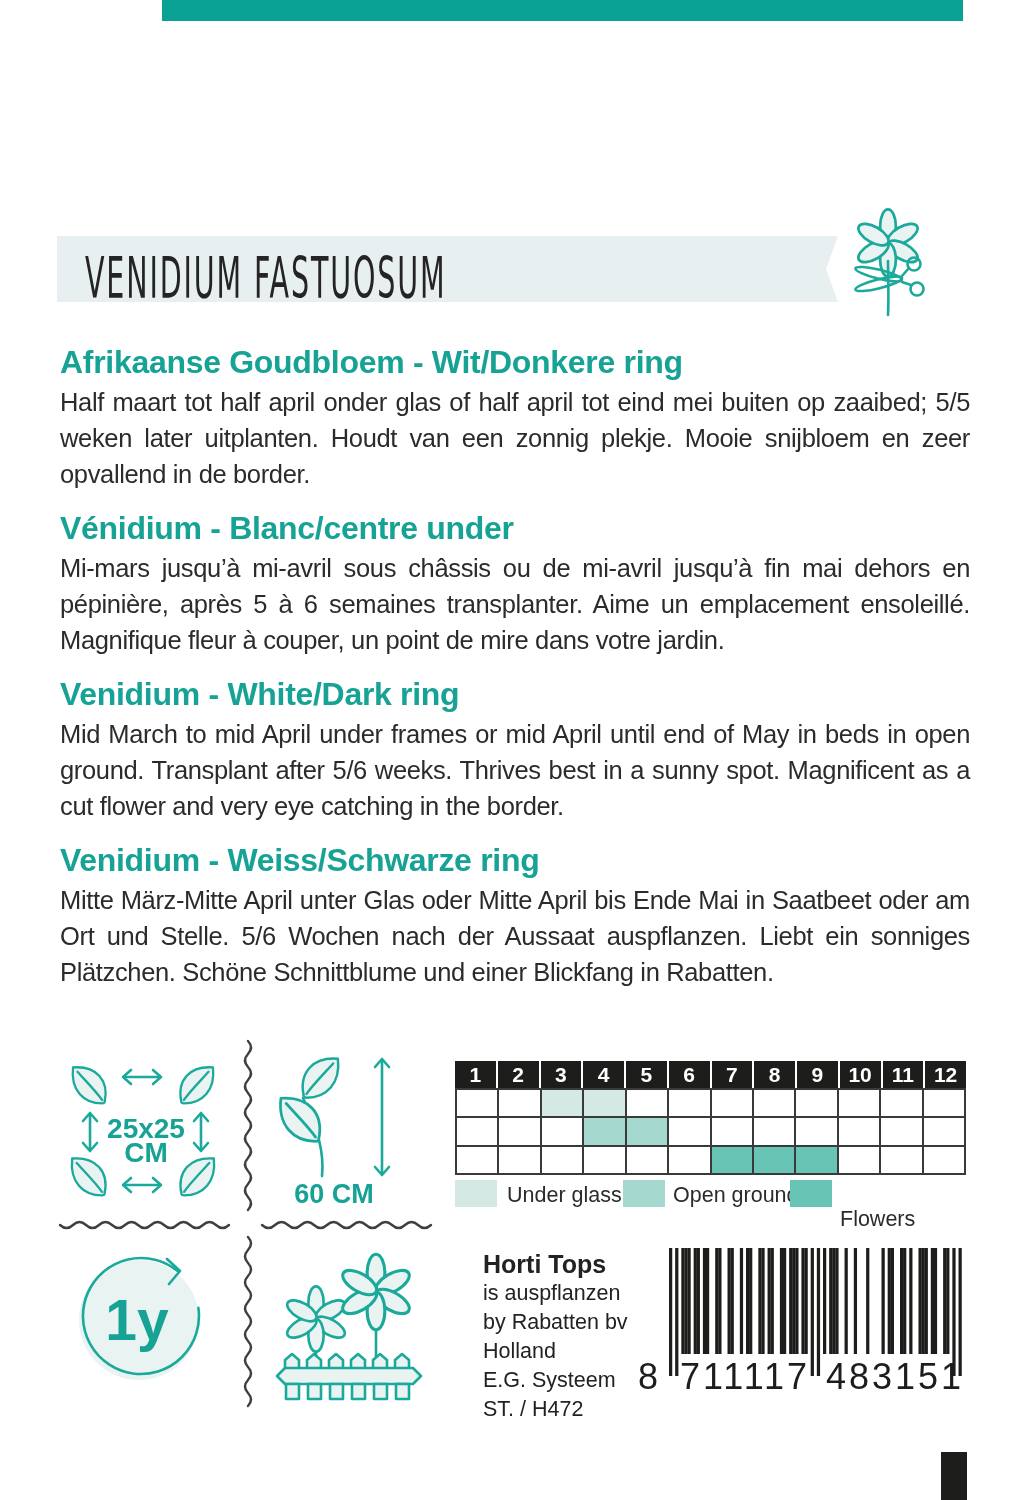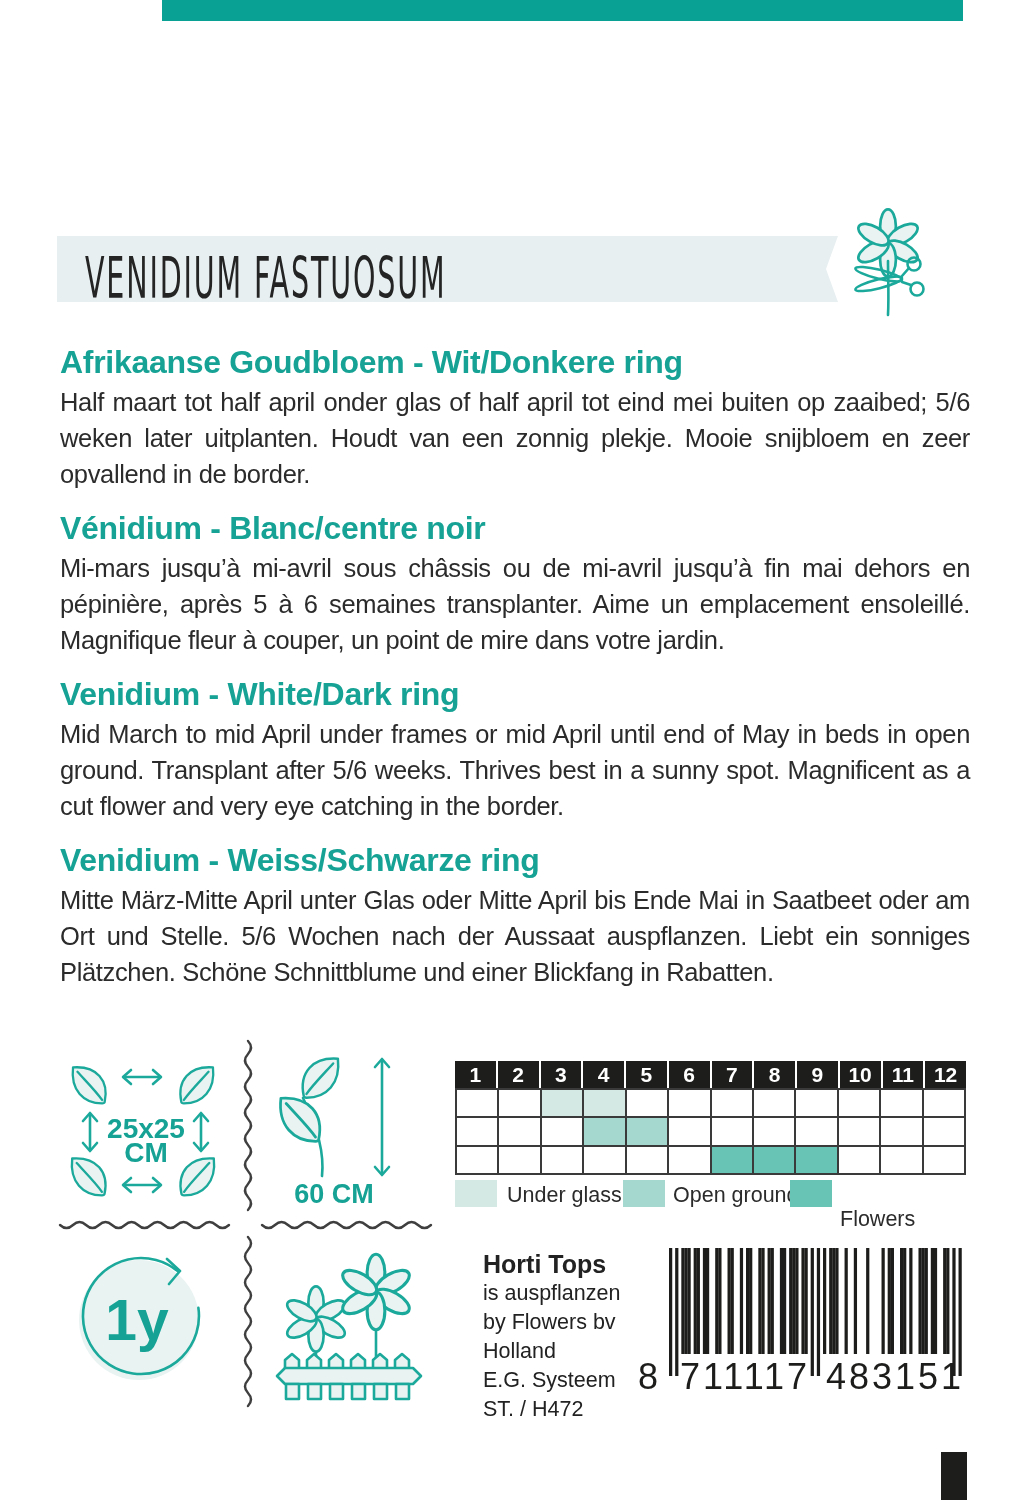--- a/index.html
+++ b/index.html
@@ -90,24 +90,24 @@
   <ellipse class="tealstroke" cx="-24" cy="0" rx="24" ry="4.5" transform="translate(57,72) rotate(14)" fill="#fff"></ellipse>
   <line class="tealstroke" x1="57" y1="68" x2="64" y2="60"></line>
   <line class="tealstroke" x1="57" y1="74" x2="66" y2="77"></line>
   <circle class="tealstroke" cx="69" cy="56" r="6.5"></circle>
   <circle class="tealstroke" cx="72" cy="81" r="6.5"></circle>
 </svg>
 
 <div class="abs sections">
   <section>
     <h2>Afrikaanse Goudbloem - Wit/Donkere ring</h2>
-    <p>Half maart tot half april onder glas of half april tot eind mei buiten op zaaibed; 5/6 weken later uitplanten. Houdt van een zonnig plekje. Mooie snijbloem en zeer opvallend in de border.</p>
+    <p>Half maart tot half april onder glas of half april tot eind mei buiten op zaaibed; 5/5 weken later uitplanten. Houdt van een zonnig plekje. Mooie snijbloem en zeer opvallend in de border.</p>
   </section>
   <section>
-    <h2>Vénidium - Blanc/centre noir</h2>
+    <h2>Vénidium - Blanc/centre under</h2>
     <p>Mi-mars jusqu’à mi-avril sous châssis ou de mi-avril jusqu’à fin mai dehors en pépinière, après 5 à 6 semaines transplanter. Aime un emplacement ensoleillé. Magnifique fleur à couper, un point de mire dans votre jardin.</p>
   </section>
   <section>
     <h2>Venidium - White/Dark ring</h2>
     <p>Mid March to mid April under frames or mid April until end of May in beds in open ground. Transplant after 5/6 weeks. Thrives best in a sunny spot. Magnificent as a cut flower and very eye catching in the border.</p>
   </section>
   <section>
     <h2>Venidium - Weiss/Schwarze ring</h2>
     <p>Mitte März-Mitte April unter Glas oder Mitte April bis Ende Mai in Saatbeet oder am Ort und Stelle. 5/6 Wochen nach der Aussaat auspflanzen. Liebt ein sonniges Plätzchen. Schöne Schnittblume und einer Blickfang in Rabatten.</p>
   </section>
@@ -243,21 +243,21 @@
     <rect x="55" y="138" width="13" height="15"></rect>
       <rect x="77" y="138" width="13" height="15"></rect>
     <rect x="99" y="138" width="13" height="15"></rect>
       <rect x="121" y="138" width="13" height="15"></rect>
   </g>
 </svg>
 
 <div class="abs dist">
   <div class="dist-name">Horti Tops</div>
   <div>is auspflanzen</div>
-  <div>by Flowers bv</div>
+  <div>by Rabatten bv</div>
   <div>Holland</div>
   <div>E.G. Systeem</div>
   <div>ST. / H472</div>
 </div>
 
 <div class="abs barcode">
   <svg id="bc-bars" style="position:absolute;left:31px;top:0" width="294" height="130">
       <rect x="0.00" y="0" width="3.23" height="128" fill="#1d1d1b"></rect>
       <rect x="6.16" y="0" width="3.23" height="128" fill="#1d1d1b"></rect>
       <rect x="12.32" y="0" width="3.23" height="106" fill="#1d1d1b"></rect>

